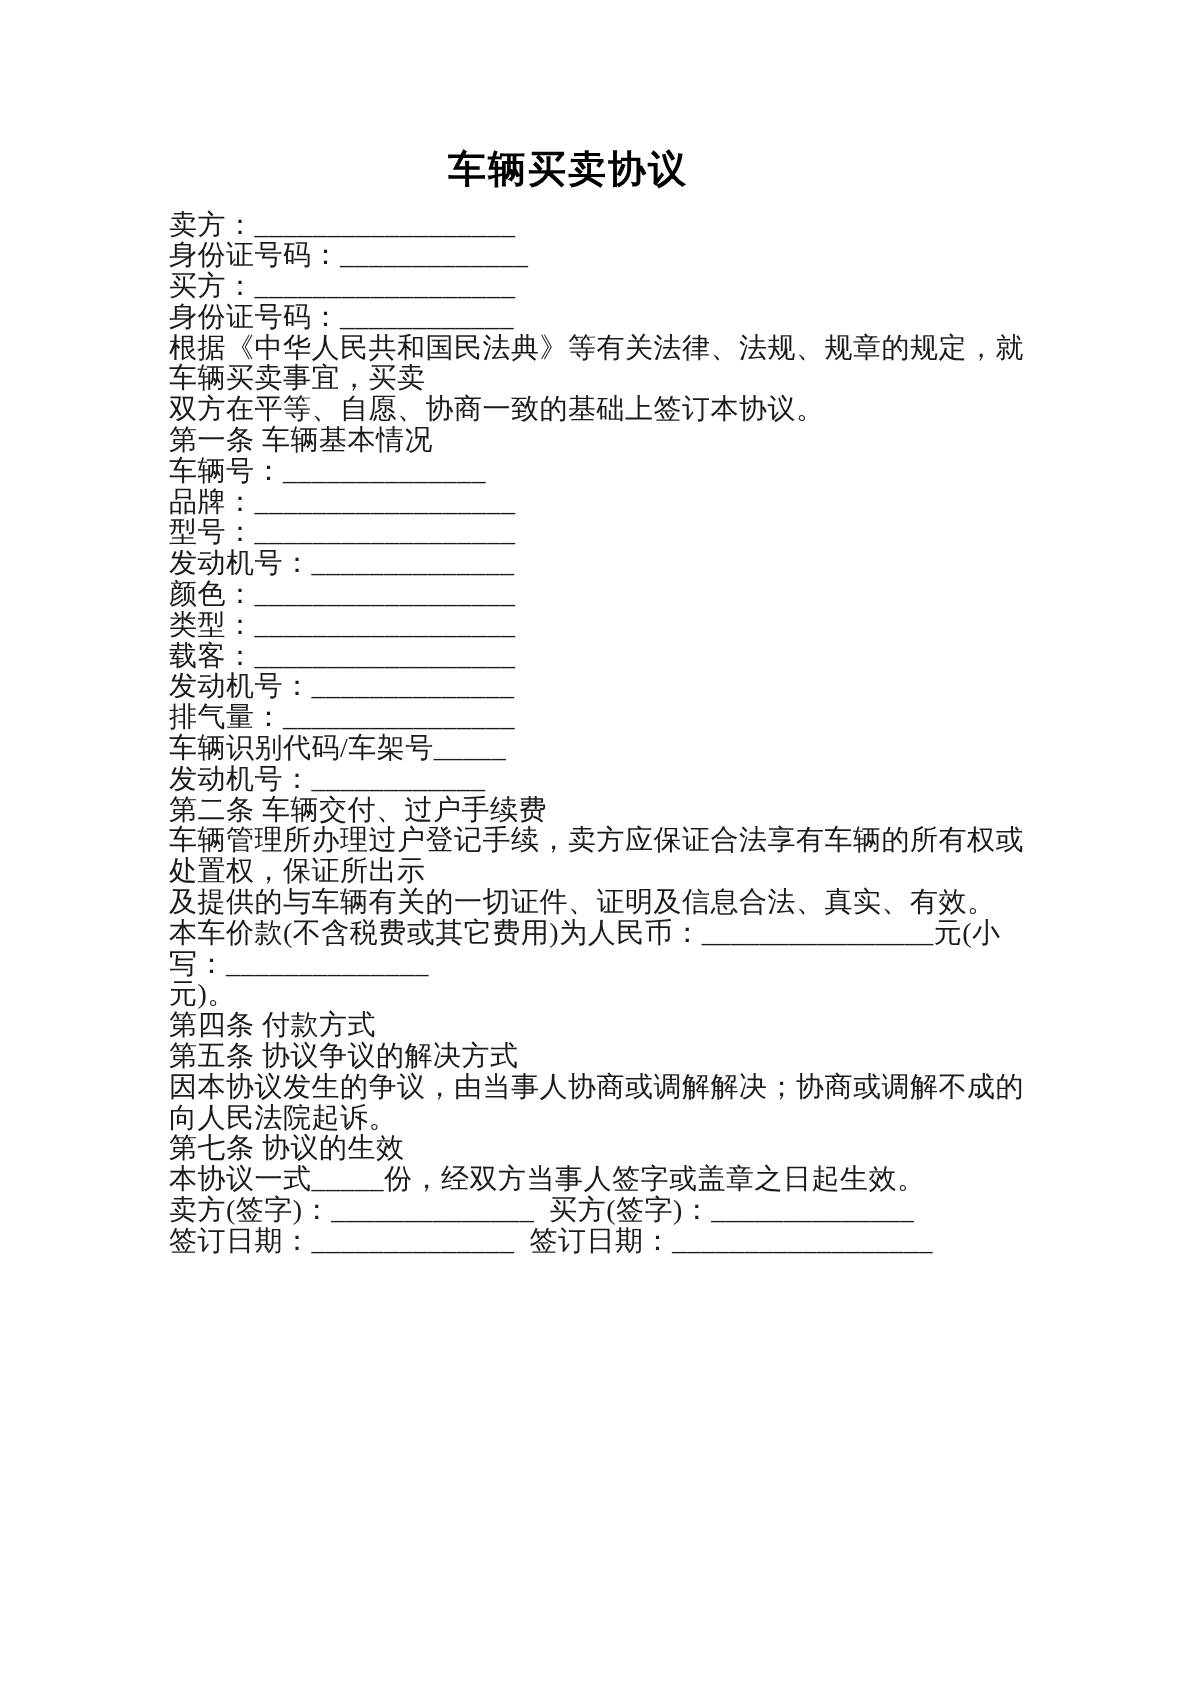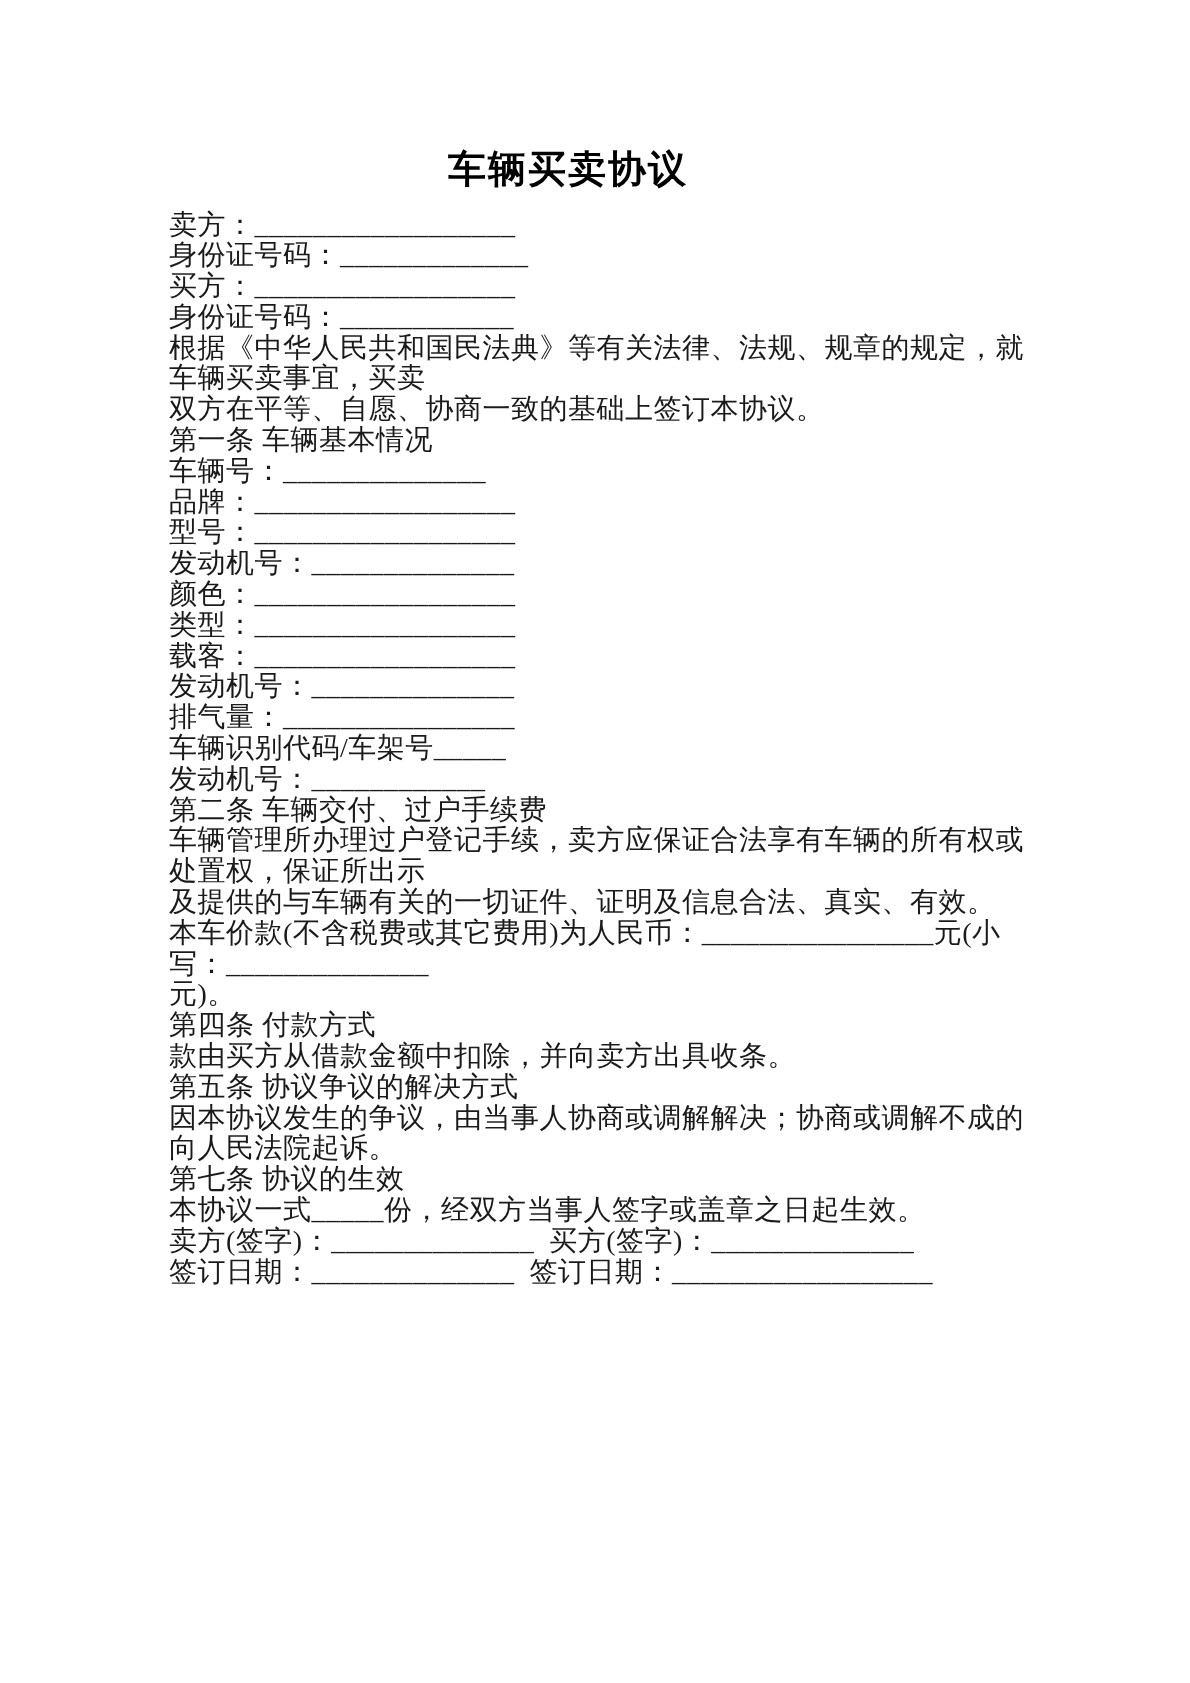--- a/index.html
+++ b/index.html
@@ -62,21 +62,20 @@
         <div class="line">发动机号：______________</div>
         <div class="line">排气量：________________</div>
         <div class="line">车辆识别代码/车架号_____</div>
         <div class="line">发动机号：____________</div>
         <div class="line">第二条 车辆交付、过户手续费</div>
         <div class="line">车辆管理所办理过户登记手续，卖方应保证合法享有车辆的所有权或处置权，保证所出示</div>
         <div class="line">及提供的与车辆有关的一切证件、证明及信息合法、真实、有效。</div>
         <div class="line">本车价款(不含税费或其它费用)为人民币：________________元(小写：______________</div>
         <div class="line">元)。</div>
         <div class="line">第四条 付款方式</div>
-        <div class="line">款由买方从借款金额中扣除，并向卖方出具收条。</div>
         <div class="line">第五条 协议争议的解决方式</div>
         <div class="line">因本协议发生的争议，由当事人协商或调解解决；协商或调解不成的向人民法院起诉。</div>
         <div class="line">第七条 协议的生效</div>
         <div class="line">本协议一式_____份，经双方当事人签字或盖章之日起生效。</div>
         <div class="line">卖方(签字)：______________  买方(签字)：______________</div>
         <div class="line">签订日期：______________  签订日期：__________________</div>
       </div>
   </div>
 </div>
 

